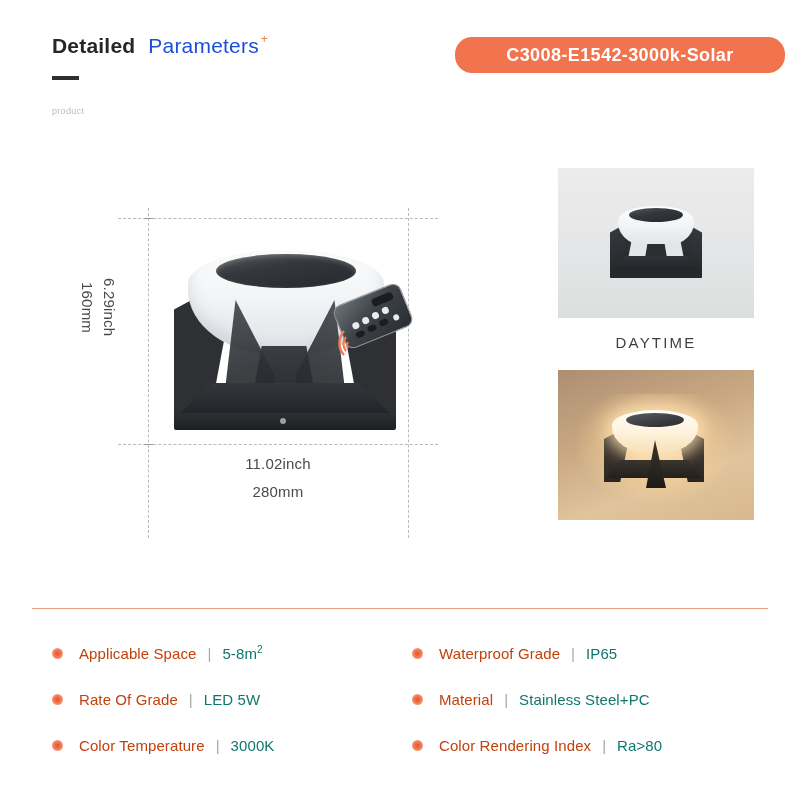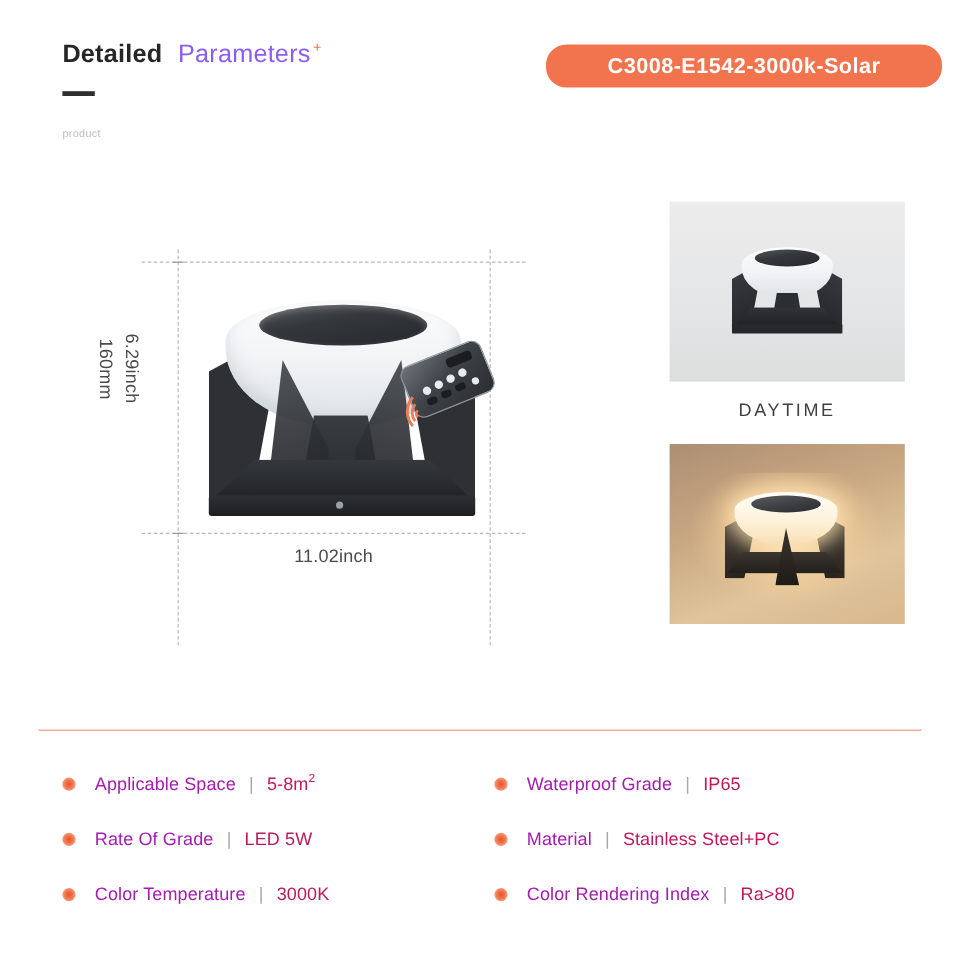--- a/index.html
+++ b/index.html
@@ -30,21 +30,21 @@
   }
   #title-strong {
     font-size: 21px;
     font-weight: bold;
     color: #262626;
     letter-spacing: 0.2px;
   }
   #title-light {
     font-size: 21px;
     font-weight: 300;
-    color: #8b5cf6;
+    color: #1d4ed8;
     margin-left: 13px;
     letter-spacing: 0.2px;
   }
   #title-plus {
     font-size: 12px;
     color: #ef7b53;
     margin-left: 2px;
     margin-top: -1px;
     line-height: 1;
   }
@@ -353,32 +353,32 @@
   .spec-dot {
     width: 11px;
     height: 11px;
     border-radius: 50%;
     background: radial-gradient(circle at 50% 50%, #e8512a 0%, #f0764f 42%, #f9c3ae 100%);
     flex: none;
     margin-right: 16px;
   }
   .spec-label {
     font-size: 15px;
-    color: #a21caf;
+    color: #c2410c;
     letter-spacing: 0.1px;
   }
   .spec-sep {
     color: #a8a8a8;
     margin: 0 11px;
     font-size: 15px;
     font-weight: 300;
   }
   .spec-value {
     font-size: 15px;
-    color: #be185d;
+    color: #0f766e;
     letter-spacing: 0.1px;
   }
   .spec-value sup { font-size: 10px; }
 </style>
 </head>
 <body>
 
 <div id="header">
   <div id="title-line">
     <span id="title-strong">Detailed</span>
@@ -399,20 +399,21 @@
   <div class="dash-v" style="left:408px; top:78px; height:330px;"></div>
   <div class="dash-h" style="left:118px; top:88px; width:320px;"></div>
   <div class="dash-h" style="left:118px; top:314px; width:320px;"></div>
   <div class="tick" style="left:144px; top:88px;"></div>
   <div class="tick" style="left:144px; top:314px;"></div>
 
   <div class="dim-label-v" style="left:118px; top:148px;">6.29inch</div>
   <div class="dim-label-v" style="left:96px; top:152px;">160mm</div>
 
   <div class="dim-label-h" style="left:178px; top:325px; width:200px;">11.02inch</div>
+  <div class="dim-label-h" style="left:178px; top:353px; width:200px;">280mm</div>
 
   <div class="lamp" id="lamp-main">
     <div class="lamp-base" id="lm-leg-l"></div>
     <div class="lamp-base" id="lm-leg-r"></div>
     <div class="lamp-diffuser" id="lm-diffuser"></div>
     <div class="lamp-solar" id="lm-solar"></div>
     <div class="lamp-base" id="lm-neck"></div>
     <div class="lm-leg" id="lm-leg-cl"></div>
     <div class="lm-leg" id="lm-leg-cr"></div>
     <div class="lamp-base" id="lm-plate"></div>

